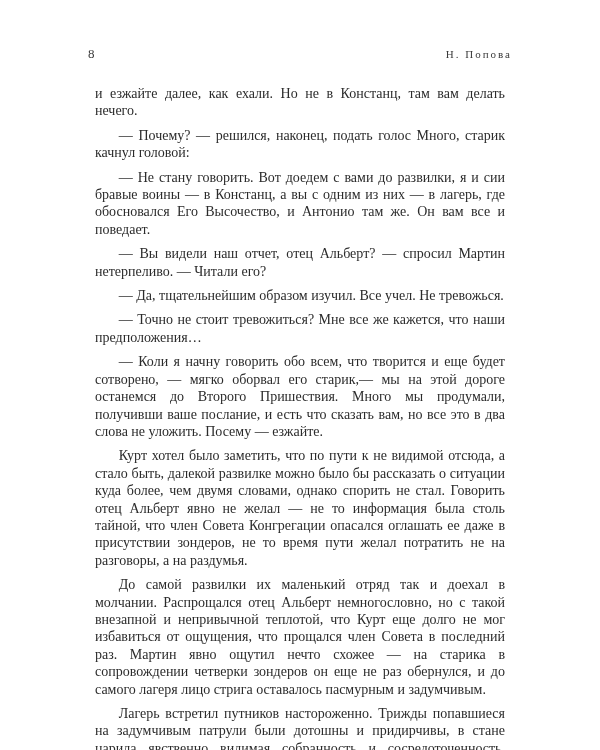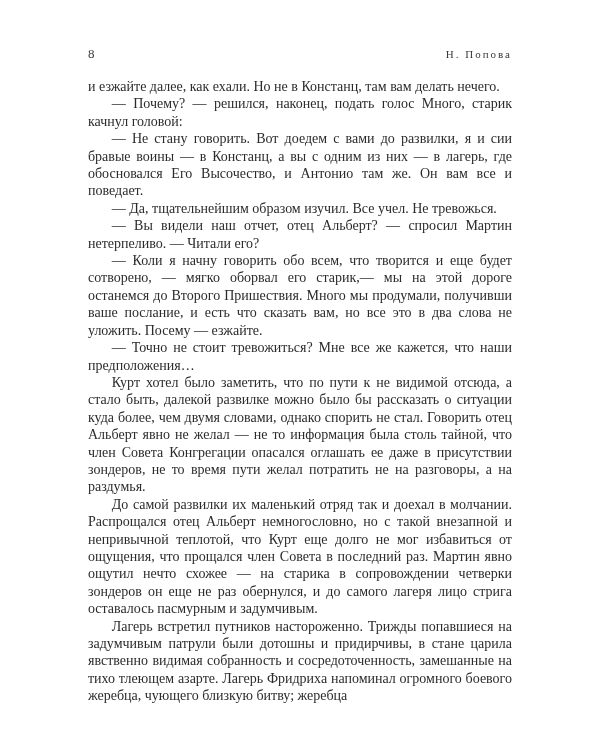--- a/index.html
+++ b/index.html
@@ -38,21 +38,21 @@
     position: absolute;
     top: 78px;
     left: 88px;
     width: 424px;
     font-size: 14px;
     line-height: 17.4px;
     text-align: justify;
     color: #2b2b2b;
   }
   .text-block p {
-    margin: 0;
+    margin: 7px;
     padding: 0;
     text-indent: 1.7em;
     font-family: Liberation Serif, serif;
   }
   .text-block p.no-indent {
     text-indent: 0;
   }
 </style>
 </head>
 <body>
@@ -61,22 +61,22 @@
 
   <div class="page-header">
     <span class="page-number">8</span>
     <span class="author">Н. Попова</span>
   </div>
 
   <div class="text-block">
     <p class="no-indent">и езжайте далее, как ехали. Но не в Констанц, там вам делать нечего.</p>
     <p>— Почему? — решился, наконец, подать голос Много, старик качнул головой:</p>
     <p>— Не стану говорить. Вот доедем с вами до развилки, я и сии бравые воины — в Констанц, а вы с одним из них — в лагерь, где обосновался Его Высочество, и Антонио там же. Он вам все и поведает.</p>
+    <p>— Вы видели наш отчет, отец Альберт? — спросил Мартин нетерпеливо. — Читали его?</p>
     <p>— Да, тщательнейшим образом изучил. Все учел. Не тревожься.</p>
-    <p>— Вы видели наш отчет, отец Альберт? — спросил Мартин нетерпеливо. — Читали его?</p>
+    <p>— Точно не стоит тревожиться? Мне все же кажется, что наши предположения…</p>
     <p>— Коли я начну говорить обо всем, что творится и еще будет сотворено, — мягко оборвал его старик,— мы на этой дороге останемся до Второго Пришествия. Много мы продумали, получивши ваше послание, и есть что сказать вам, но все это в два слова не уложить. Посему — езжайте.</p>
-    <p>— Точно не стоит тревожиться? Мне все же кажется, что наши предположения…</p>
     <p>Курт хотел было заметить, что по пути к не видимой отсюда, а стало быть, далекой развилке можно было бы рассказать о ситуации куда более, чем двумя словами, однако спорить не стал. Говорить отец Альберт явно не желал — не то информация была столь тайной, что член Совета Конгрегации опасался оглашать ее даже в присутствии зондеров, не то время пути желал потратить не на разговоры, а на раздумья.</p>
     <p>До самой развилки их маленький отряд так и доехал в молчании. Распрощался отец Альберт немногословно, но с такой внезапной и непривычной теплотой, что Курт еще долго не мог избавиться от ощущения, что прощался член Совета в последний раз. Мартин явно ощутил нечто схожее — на старика в сопровождении четверки зондеров он еще не раз обернулся, и до самого лагеря лицо стрига оставалось пасмурным и задумчивым.</p>
     <p>Лагерь встретил путников настороженно. Трижды попавшиеся на задумчивым патрули были дотошны и придирчивы, в стане царила явственно видимая собранность и сосредоточенность, замешанные на тихо тлеющем азарте. Лагерь Фридриха напоминал огромного боевого жеребца, чующего близкую битву; жеребца</p>
   </div>
 
 </div>
 
 </body></html>

